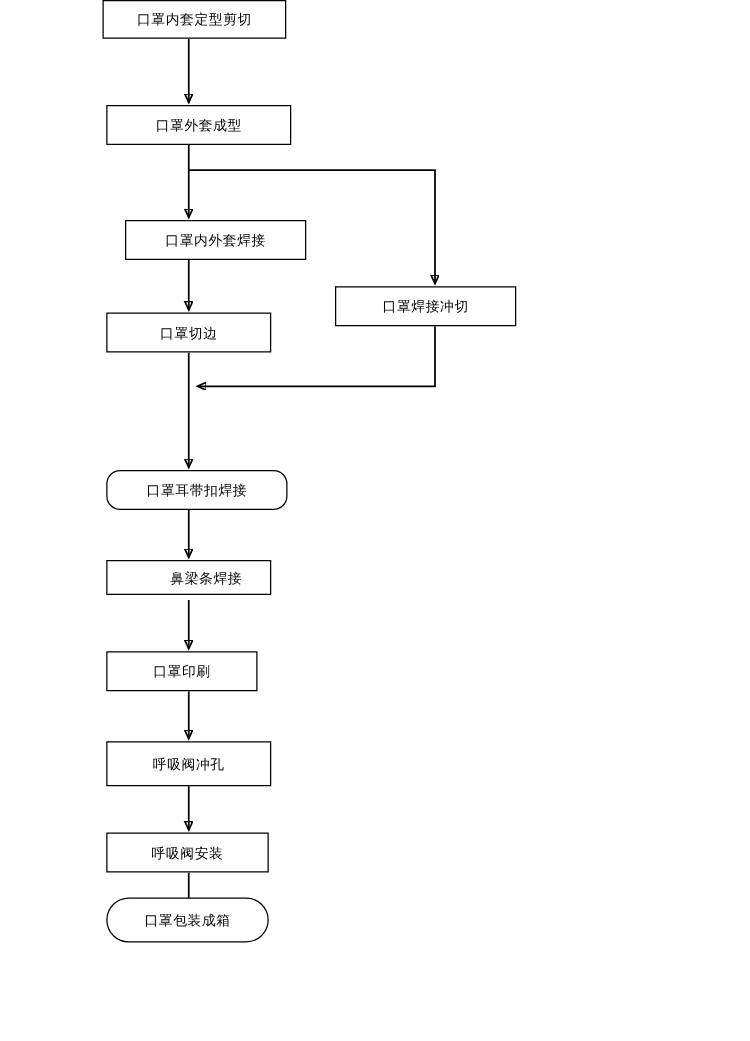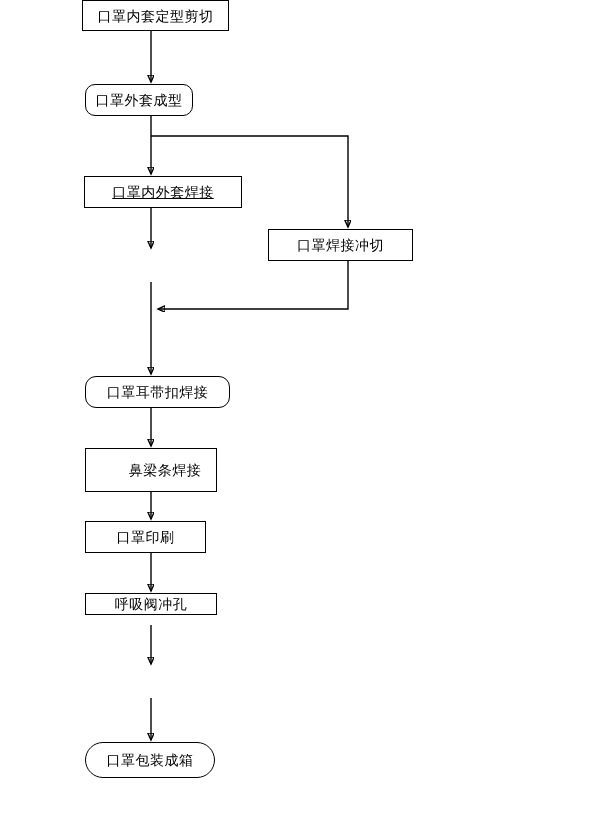--- a/index.html
+++ b/index.html
@@ -18,21 +18,21 @@
     overflow: hidden;
   }
   .node {
     position: absolute;
     box-sizing: border-box;
     background: #ffffff;
     border: 1px solid #000000;
     display: flex;
     align-items: center;
     justify-content: center;
-    font-size: 14px;
+    font-size: 11px;
     line-height: 1;
     color: #000000;
     letter-spacing: 0.5px;
     white-space: nowrap;
   }
   .node.terminator {
     border-radius: 18px;
   }
   svg.edges {
     position: absolute;
@@ -82,31 +82,33 @@
 
     <line x1="151" y1="553" x2="151" y2="591" marker-end="url(#ah)"></line>
 
     <line x1="151" y1="625" x2="151" y2="664" marker-end="url(#ah)"></line>
 
     <line x1="151" y1="698" x2="151" y2="740" marker-end="url(#ah)"></line>
   </svg>
 
   <div class="node" style="left:82px; top:0px; width:147px; height:31px;">口罩内套定型剪切</div>
 
-  <div class="node" style="left:85px; top:84px; width:108px; height:32px;border-radius:10px;">口罩外套成型</div>
+  <div class="node" style="left:85px; top:84px; width:148px; height:32px;">口罩外套成型</div>
 
-  <div class="node" style="left:84px; top:176px; width:158px; height:32px;text-decoration:underline;">口罩内外套焊接</div>
+  <div class="node" style="left:100px; top:176px; width:145px; height:32px;">口罩内外套焊接</div>
 
+  <div class="node" style="left:85px; top:250px; width:132px; height:32px;">口罩切边</div>
 
   <div class="node" style="left:268px; top:229px; width:145px; height:32px;">口罩焊接冲切</div>
 
   <div class="node" style="left:85px; top:376px; width:145px; height:32px;border-radius:11px;">口罩耳带扣焊接</div>
 
-  <div class="node" style="left:85px; top:448px; width:132px; height:44px;padding-left:28px;">鼻梁条焊接</div>
+  <div class="node" style="left:85px; top:448px; width:132px; height:28px;padding-left:28px;">鼻梁条焊接</div>
 
   <div class="node" style="left:85px; top:521px; width:121px; height:32px;">口罩印刷</div>
 
-  <div class="node" style="left:85px; top:593px; width:132px; height:22px;">呼吸阀冲孔</div>
+  <div class="node" style="left:85px; top:593px; width:132px; height:36px;">呼吸阀冲孔</div>
 
+  <div class="node" style="left:85px; top:666px; width:130px; height:32px;">呼吸阀安装</div>
 
-  <div class="node terminator" style="left:85px; top:742px; width:130px; height:36px;">口罩包装成箱</div>
+  <div class="node terminator" style="left:85px; top:718px; width:130px; height:36px;">口罩包装成箱</div>
 
 </div>
 
 </body></html>

